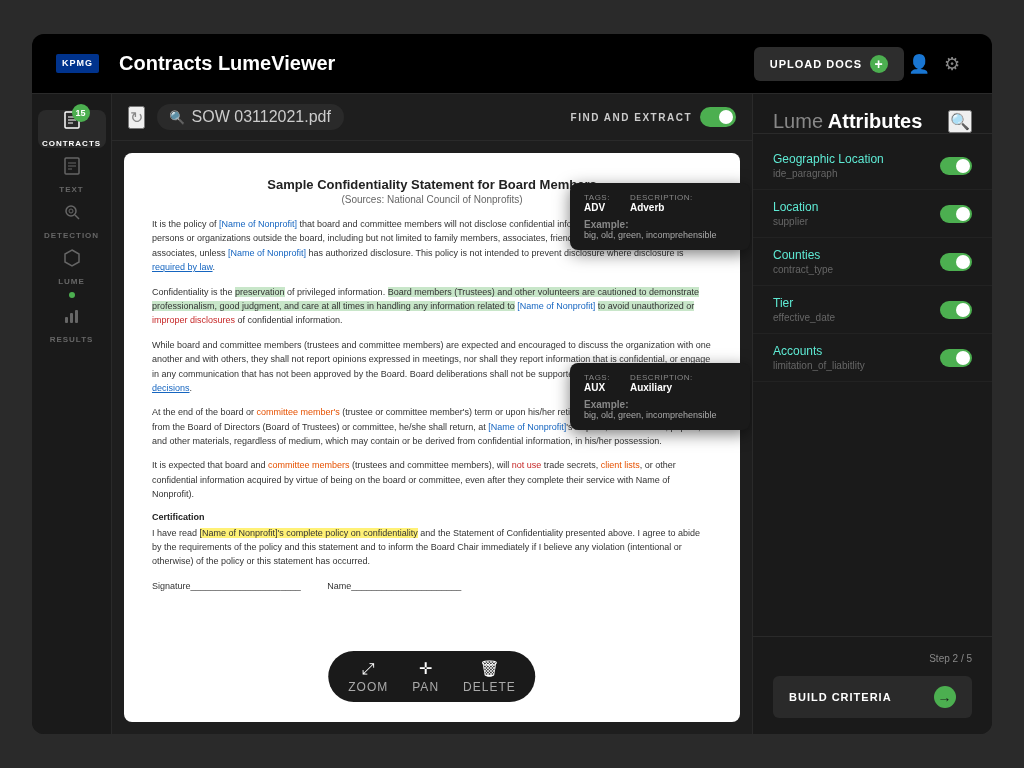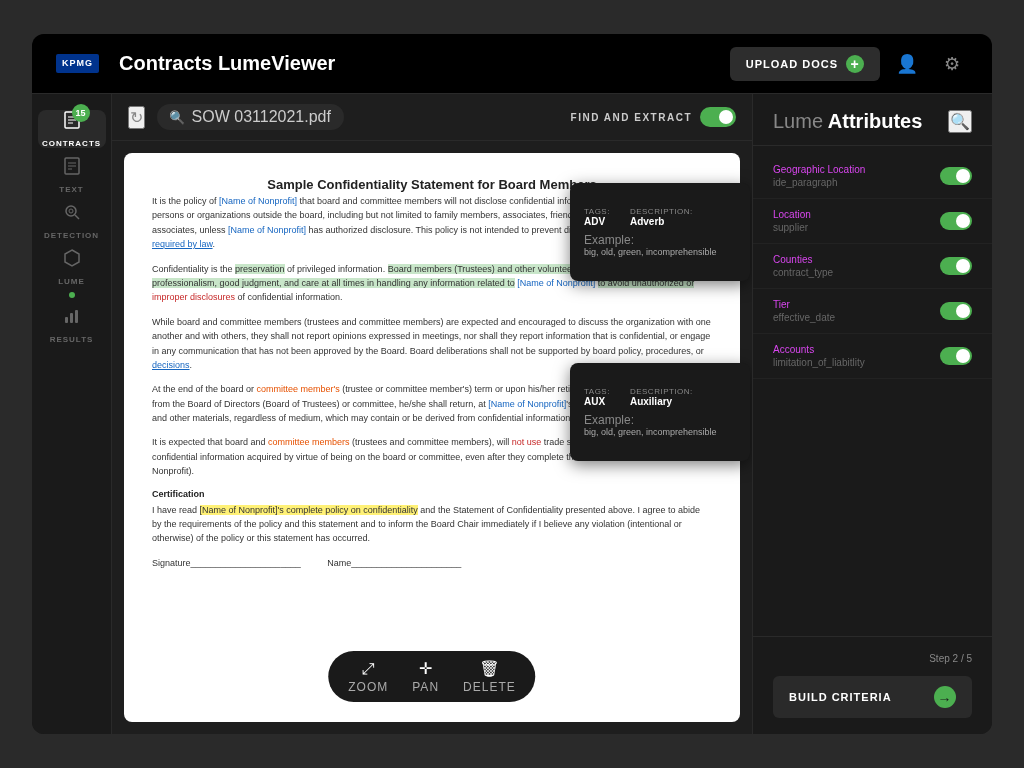--- a/index.html
+++ b/index.html
@@ -52,21 +52,20 @@
       color: #ffffff;
       font-size: 20px;
       font-weight: 300;
     }
     .header-title span {
       font-weight: 600;
     }
     .header-right {
       display: flex;
       align-items: center;
-      gap: 12px;
     }
     .upload-btn {
       background: #2d2d2d;
       color: #ffffff;
       border: none;
       padding: 8px 16px;
       border-radius: 6px;
       font-size: 11px;
       font-weight: 700;
       letter-spacing: 1px;
@@ -276,21 +275,21 @@
       font-size: 9px;
       font-weight: 700;
       color: #222;
       margin-bottom: 4px;
     }
     
     .tooltip-card {
       position: absolute;
       background: #1a1a1a;
       border-radius: 8px;
-      padding: 24px 14px;
+      padding: 10px 14px;
       color: white;
       font-size: 9px;
       z-index: 10;
       width: 180px;
       box-shadow: 0 4px 16px rgba(0,0,0,0.5);
     }
     .tooltip-header {
       display: flex;
       gap: 20px;
       margin-bottom: 4px;
@@ -301,22 +300,23 @@
       text-transform: uppercase;
       letter-spacing: 0.5px;
     }
     .tooltip-value {
       color: #fff;
       font-size: 10px;
       font-weight: 600;
     }
     .tooltip-example {
       color: #888;
-      font-size: 12px;
+      font-size: 10px;
       margin-top: 6px;
+      font-weight: bold;
     }
     .tooltip-example-val {
       color: #aaa;
       font-size: 9px;
     }
     
     .doc-bottom-toolbar {
       position: absolute;
       bottom: 20px;
       left: 50%;
@@ -341,21 +341,21 @@
     
     .right-panel {
       width: 240px;
       background: #1a1a1a;
       border-left: 1px solid #2a2a2a;
       display: flex;
       flex-direction: column;
       flex-shrink: 0;
     }
     .right-header {
-      padding: 16px 20px 12px;
+      padding: 16px 20px 0;
       display: flex;
       align-items: center;
       justify-content: space-between;
       border-bottom: 1px solid #2a2a2a;
     }
     .right-title {
       font-size: 20px;
       color: #fff;
     }
     .right-title-lume {
@@ -377,22 +377,22 @@
     }
     .attr-item {
       padding: 10px 20px;
       display: flex;
       align-items: center;
       justify-content: space-between;
       border-bottom: 1px solid #222;
     }
     .attr-info {}
     .attr-name {
-      color: #d946ef;
-      font-size: 10px;
+      color: #5eead4;
+      font-size: 12px;
       font-weight: 500;
       margin-bottom: 2px;
     }
     .attr-sub {
       color: #666;
       font-size: 10px;
     }
     .toggle-sm {
       width: 32px;
       height: 18px;
@@ -553,20 +553,21 @@
         </div>
         <div class="find-extract">
           <span>FIND AND EXTRACT</span>
           <div class="toggle"></div>
         </div>
       </div>
 
       <div class="doc-viewer">
         <div class="doc-card">
           <div class="doc-title">Sample Confidentiality Statement for Board Members</div>
+          <div class="doc-subtitle">(Sources: National Council of Nonprofits)</div>
 
           <div class="doc-text">
             It is the policy of <span class="highlight-blue">[Name of Nonprofit]</span> that board and committee members will not disclose confidential information of <span class="highlight-blue">[Name of Nonprofit]</span> to persons or organizations outside the board, including but not limited to family members, associates, friends, and business and professional associates, unless <span class="highlight-blue">[Name of Nonprofit]</span> has authorized disclosure. This policy is not intended to prevent disclosure where disclosure is <span class="underline-blue">required by law</span>.
           </div>
 
           <div class="doc-text">
             Confidentiality is the <span class="highlight-green">preservation</span> of privileged information. <span class="highlight-green">Board members (Trustees) and other volunteers are cautioned to demonstrate professionalism, good judgment, and care at all times in handling any information related to</span> <span class="highlight-blue">[Name of Nonprofit]</span> <span class="highlight-green">to avoid unauthorized or</span> <span class="highlight-red">improper disclosures</span> of confidential information.
           </div>
 
           <div class="doc-text">

